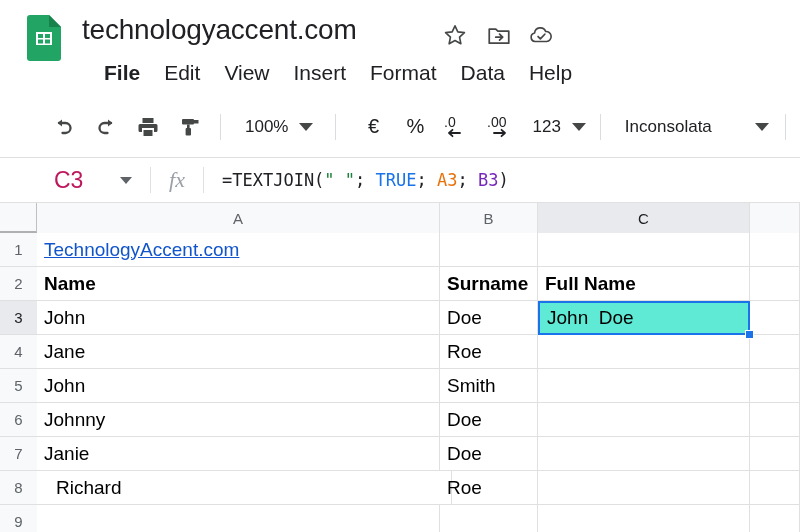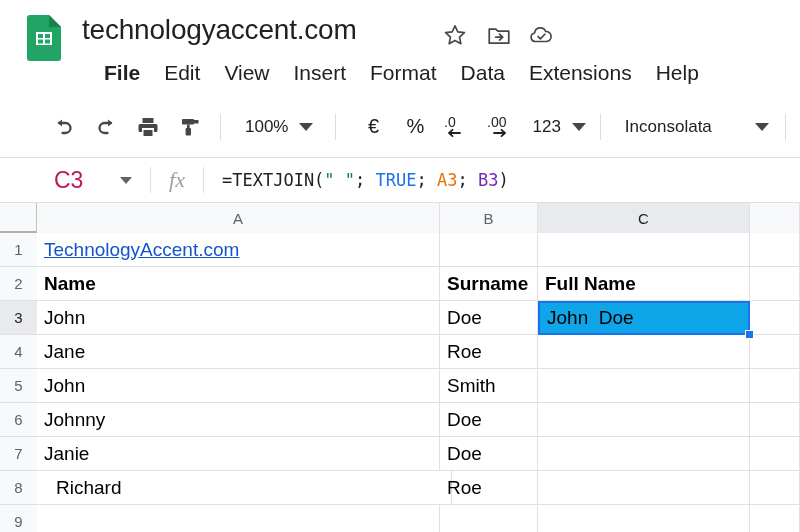--- a/index.html
+++ b/index.html
@@ -209,21 +209,21 @@
     z-index: 6;
     cursor: crosshair;
   }
   #selected-cell-text {
     position: absolute;
     display: flex; align-items: center;
     padding-left: 9px;
     font-size: 19px; color: #000000;
     white-space: pre;
     z-index: 4;
-    background: #0ea5e9;
+    background: #5eead4;
   }
 </style>
 </head>
 <body>
 
 <div id="titlebar">
 
   <div id="app-logo">
     <svg width="34" height="46" viewBox="0 0 34 46">
       <path d="M3 0 h19 l12 12 v31 a3 3 0 0 1 -3 3 h-28 a3 3 0 0 1 -3 -3 v-40 a3 3 0 0 1 3 -3 z" fill="#21a464"></path>
@@ -258,21 +258,20 @@
     </svg>
   </div>
 
   <div id="menubar">
     <div class="menu-item">File</div>
     <div class="menu-item">Edit</div>
     <div class="menu-item">View</div>
     <div class="menu-item">Insert</div>
     <div class="menu-item">Format</div>
     <div class="menu-item">Data</div>
-    <div class="menu-item">Extensions</div>
     <div class="menu-item">Help</div>
   </div>
 </div>
 
 <div id="toolbar">
   <div style="width:46px;flex:none;"></div>
 
   <div class="tb-btn">
     <svg width="24" height="24" viewBox="0 0 24 24">
       <path d="M7 8 h6.5 a5 5 0 0 1 0 10 h-3" fill="none" stroke="#444746" stroke-width="2.3" stroke-linecap="round"></path>

